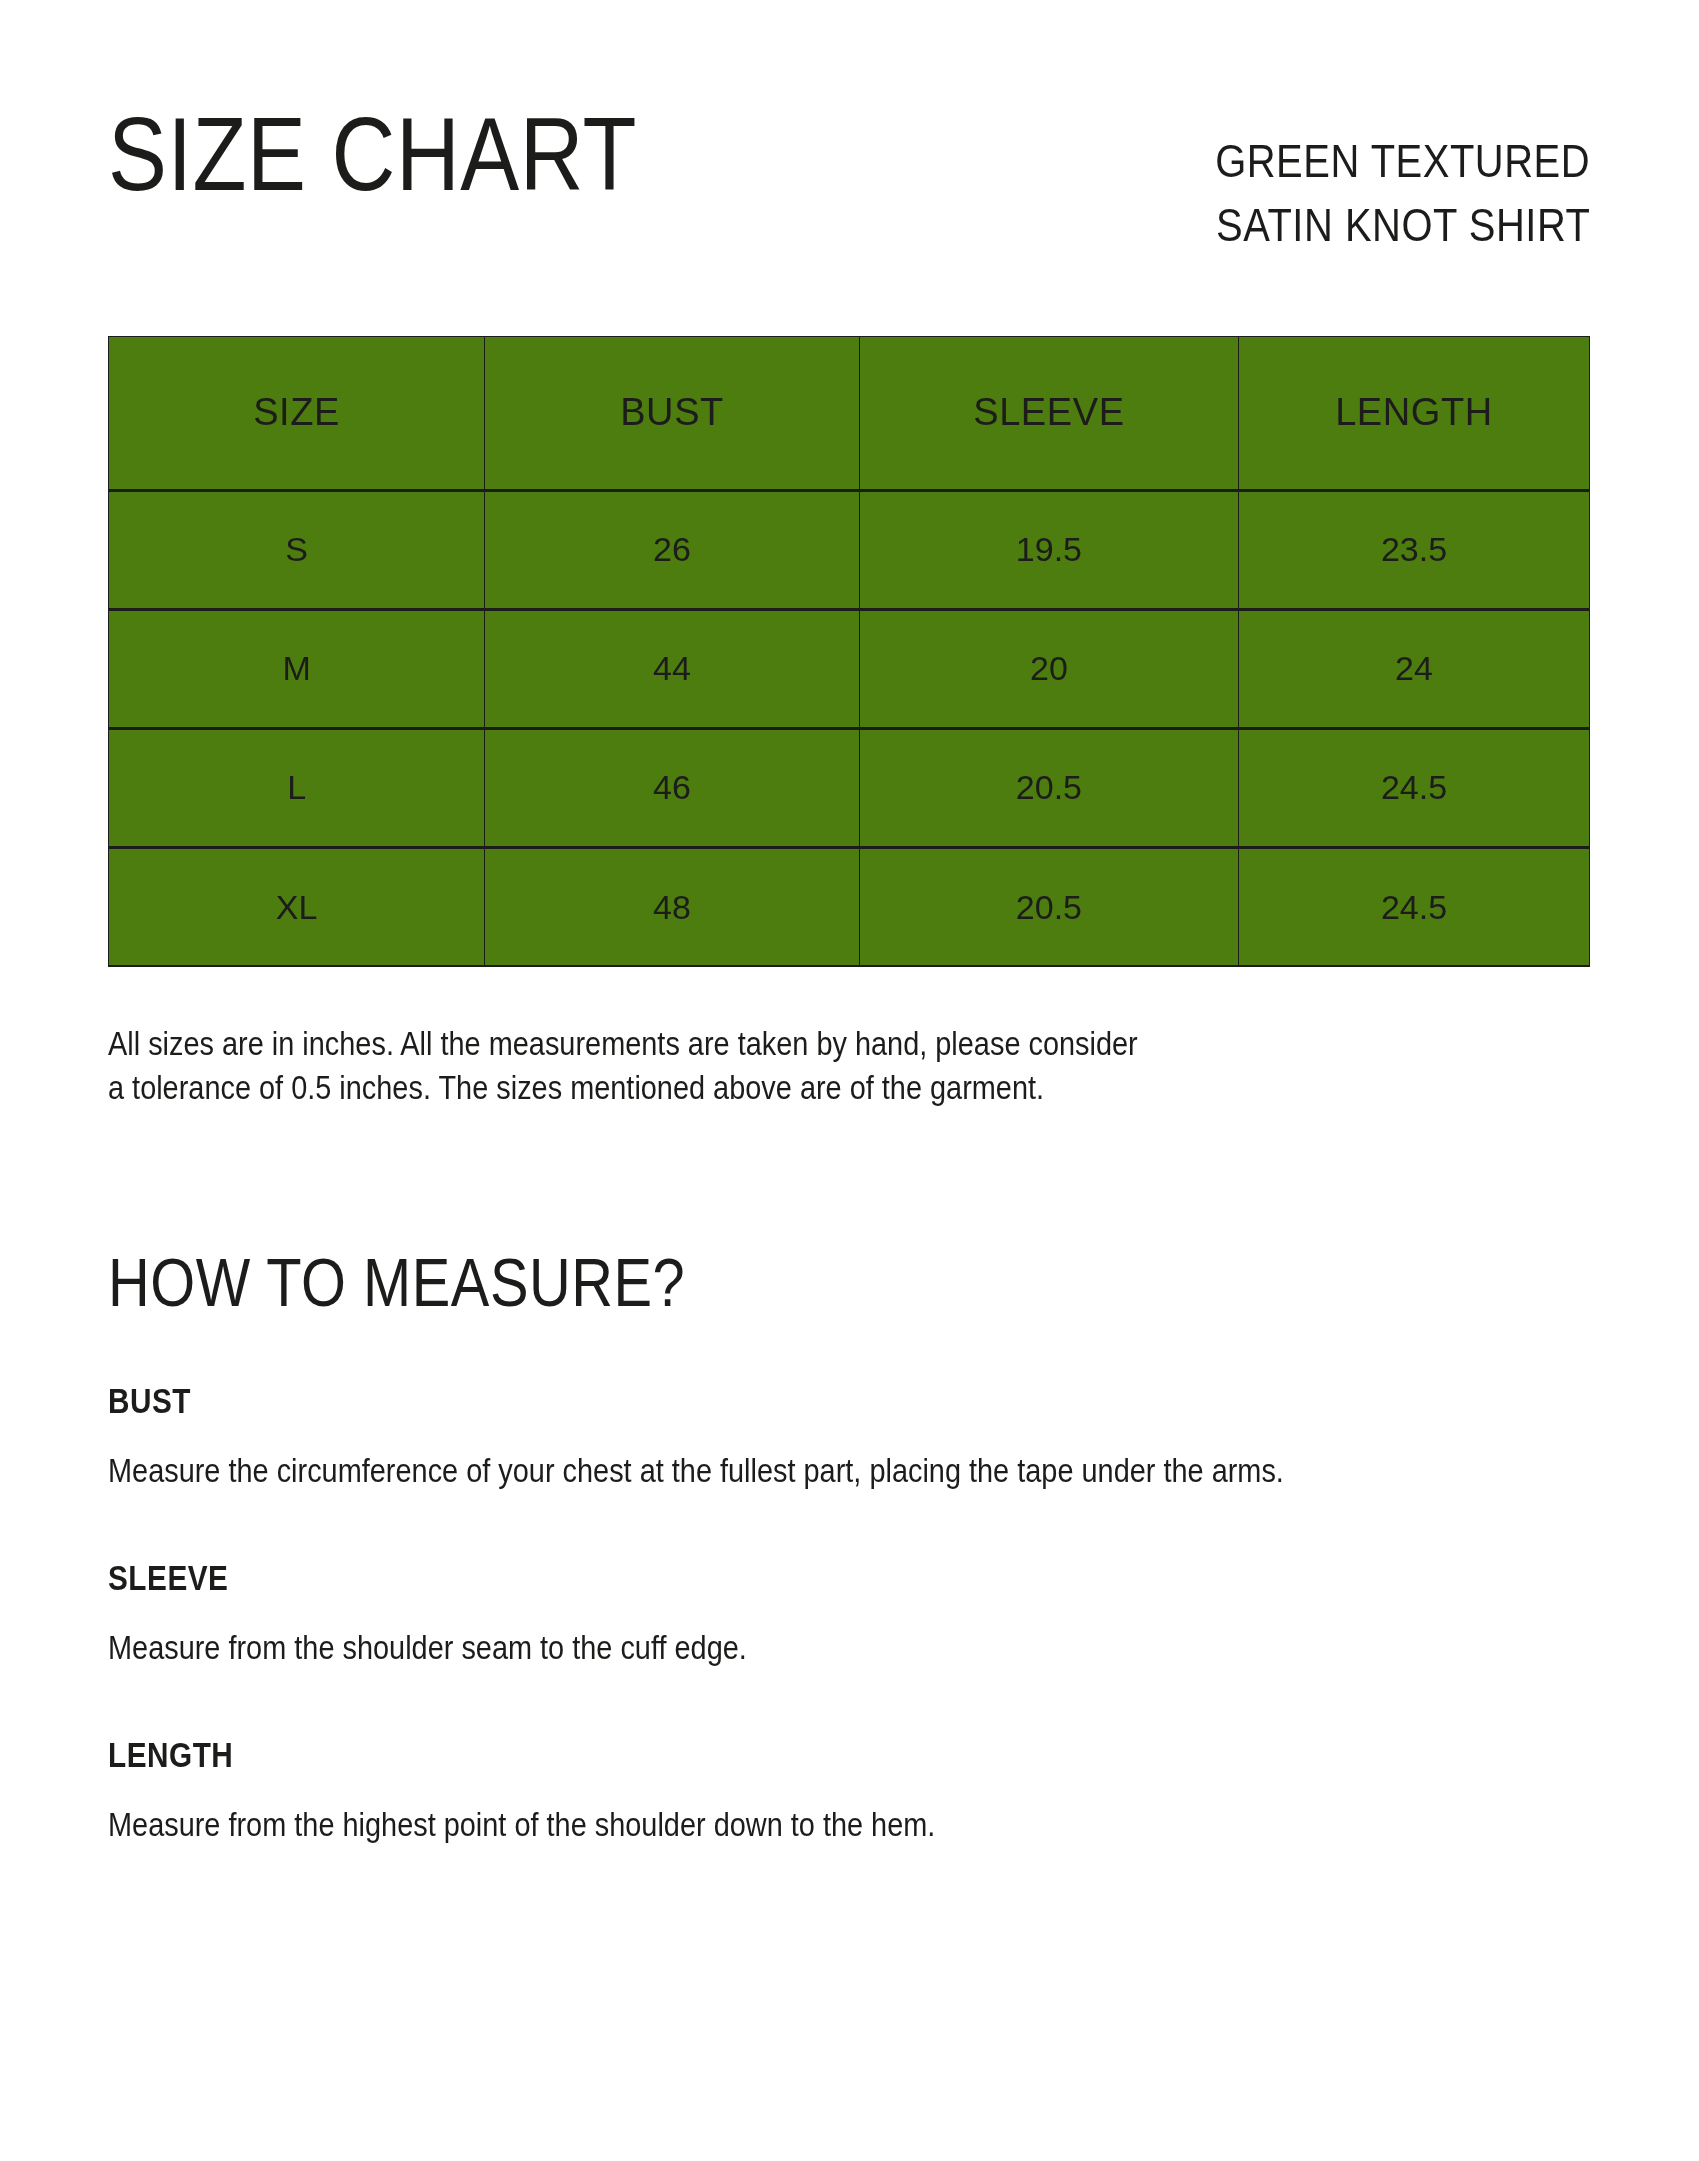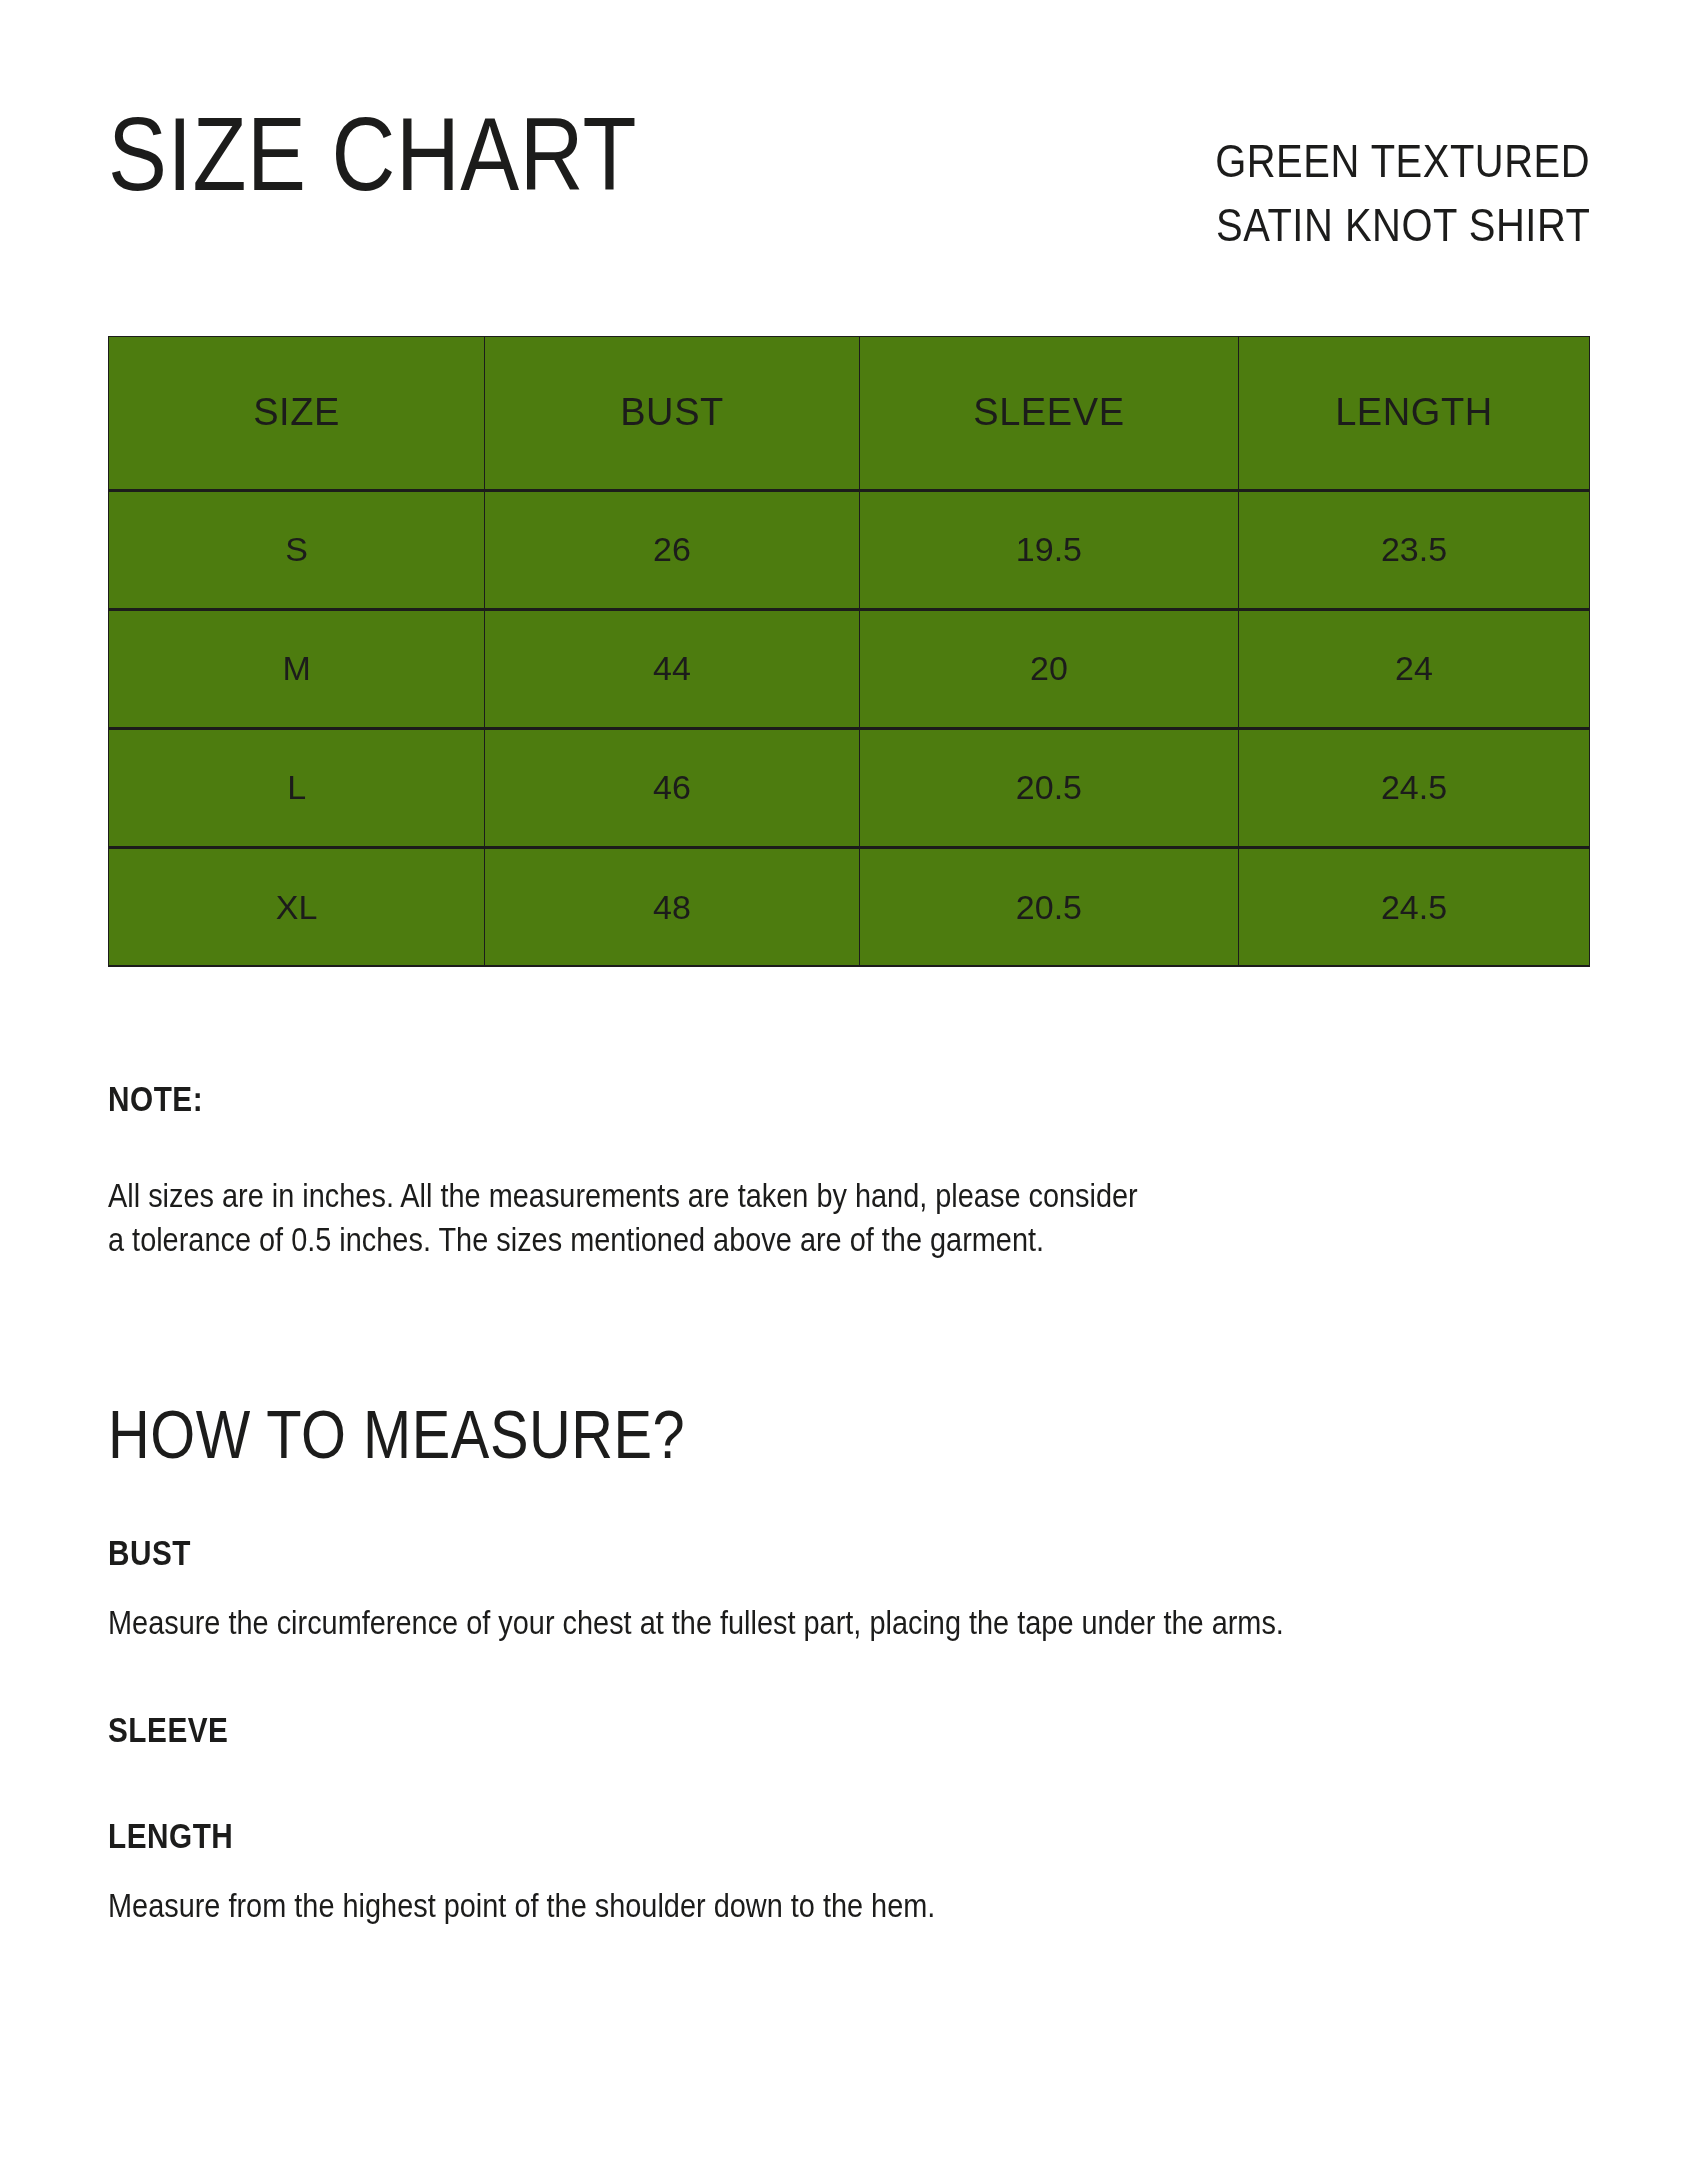--- a/index.html
+++ b/index.html
@@ -152,36 +152,36 @@
       </tr>
       <tr>
         <td>XL</td>
         <td>48</td>
         <td>20.5</td>
         <td>24.5</td>
       </tr>
     </tbody>
   </table>
 
-  <div class="note-heading"><span class="cx">NOTE:</span></div>
 
   <div class="note-body">
     <div><span class="cx">All sizes are in inches. All the measurements are taken by hand, please consider</span></div>
     <div><span class="cx">a tolerance of 0.5 inches. The sizes mentioned above are of the garment.</span></div>
   </div>
 
   <h2 class="htm-heading"><span class="cx">HOW TO MEASURE?</span></h2>
 
   <div class="measure-section first">
     <div class="measure-label"><span class="cx">BUST</span></div>
     <div class="measure-desc"><span class="cx">Measure the circumference of your chest at the fullest part, placing the tape under the arms.</span></div>
   </div>
 
   <div class="measure-section">
     <div class="measure-label"><span class="cx">SLEEVE</span></div>
+    <div class="measure-desc"><span class="cx">Measure from the shoulder seam to the cuff edge.</span></div>
   </div>
 
   <div class="measure-section">
     <div class="measure-label"><span class="cx">LENGTH</span></div>
     <div class="measure-desc"><span class="cx">Measure from the highest point of the shoulder down to the hem.</span></div>
   </div>
 
 </div>
 
 

